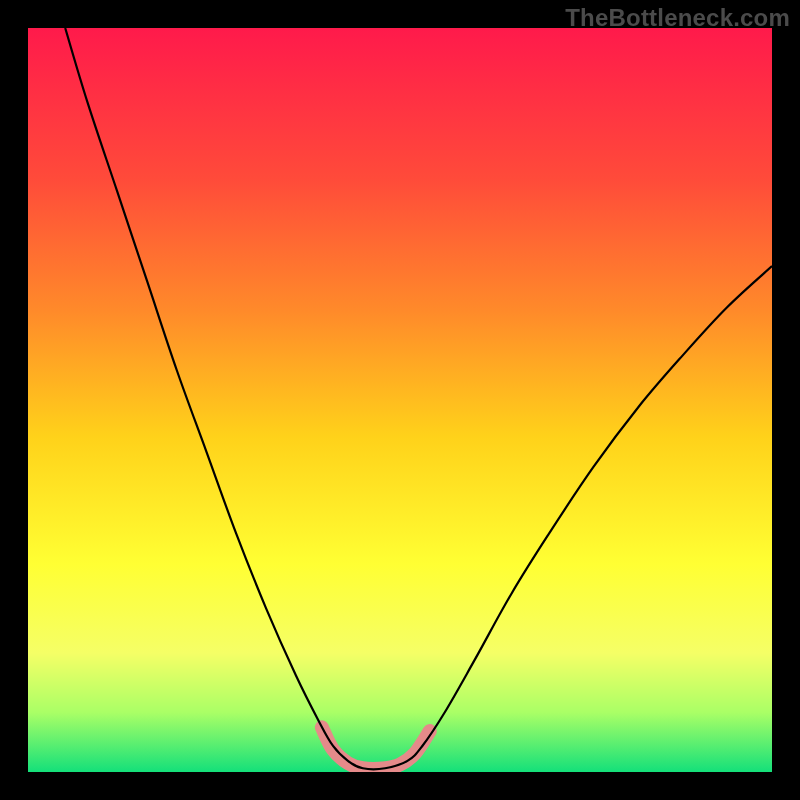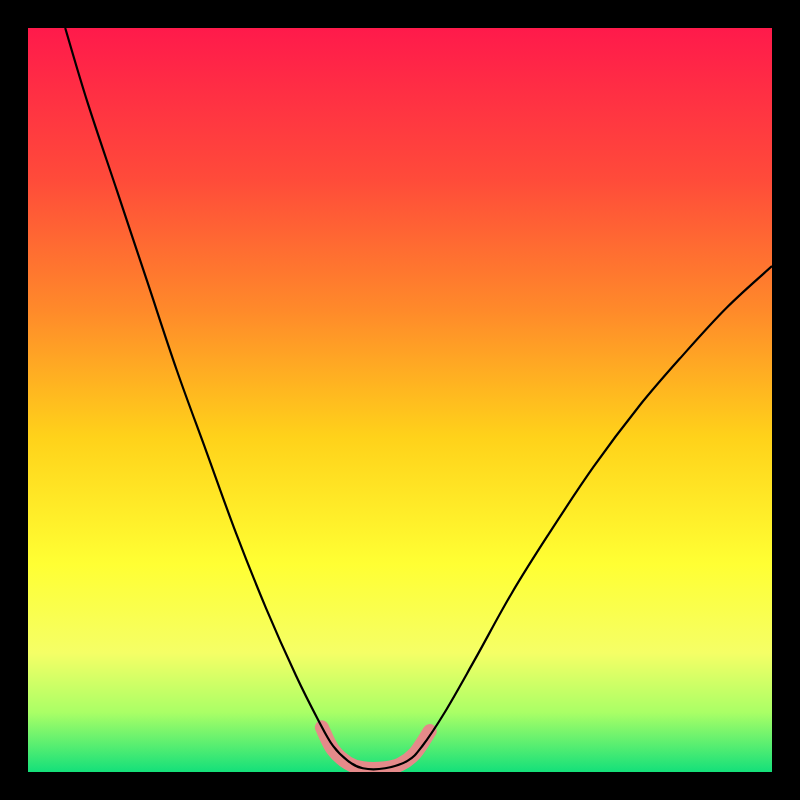--- a/index.html
+++ b/index.html
@@ -34,20 +34,21 @@
     font-size: 24px;
     font-weight: 600;
     letter-spacing: 0.2px;
     user-select: none;
   }
 </style>
 </head>
 <body>
 
 <div class="frame">
+  <div class="watermark">TheBottleneck.com</div>
   <svg class="plot" viewBox="0 0 744 744" preserveAspectRatio="none">
     <defs>
       <linearGradient id="bg-grad" x1="0" y1="0" x2="0" y2="1">
           <stop offset="0%" stop-color="#ff1a4b"></stop>
           <stop offset="20%" stop-color="#ff4a3a"></stop>
           <stop offset="38%" stop-color="#ff8a2a"></stop>
           <stop offset="55.00000000000001%" stop-color="#ffd21a"></stop>
           <stop offset="72%" stop-color="#ffff33"></stop>
           <stop offset="84%" stop-color="#f5ff66"></stop>
           <stop offset="92%" stop-color="#aaff66"></stop>

